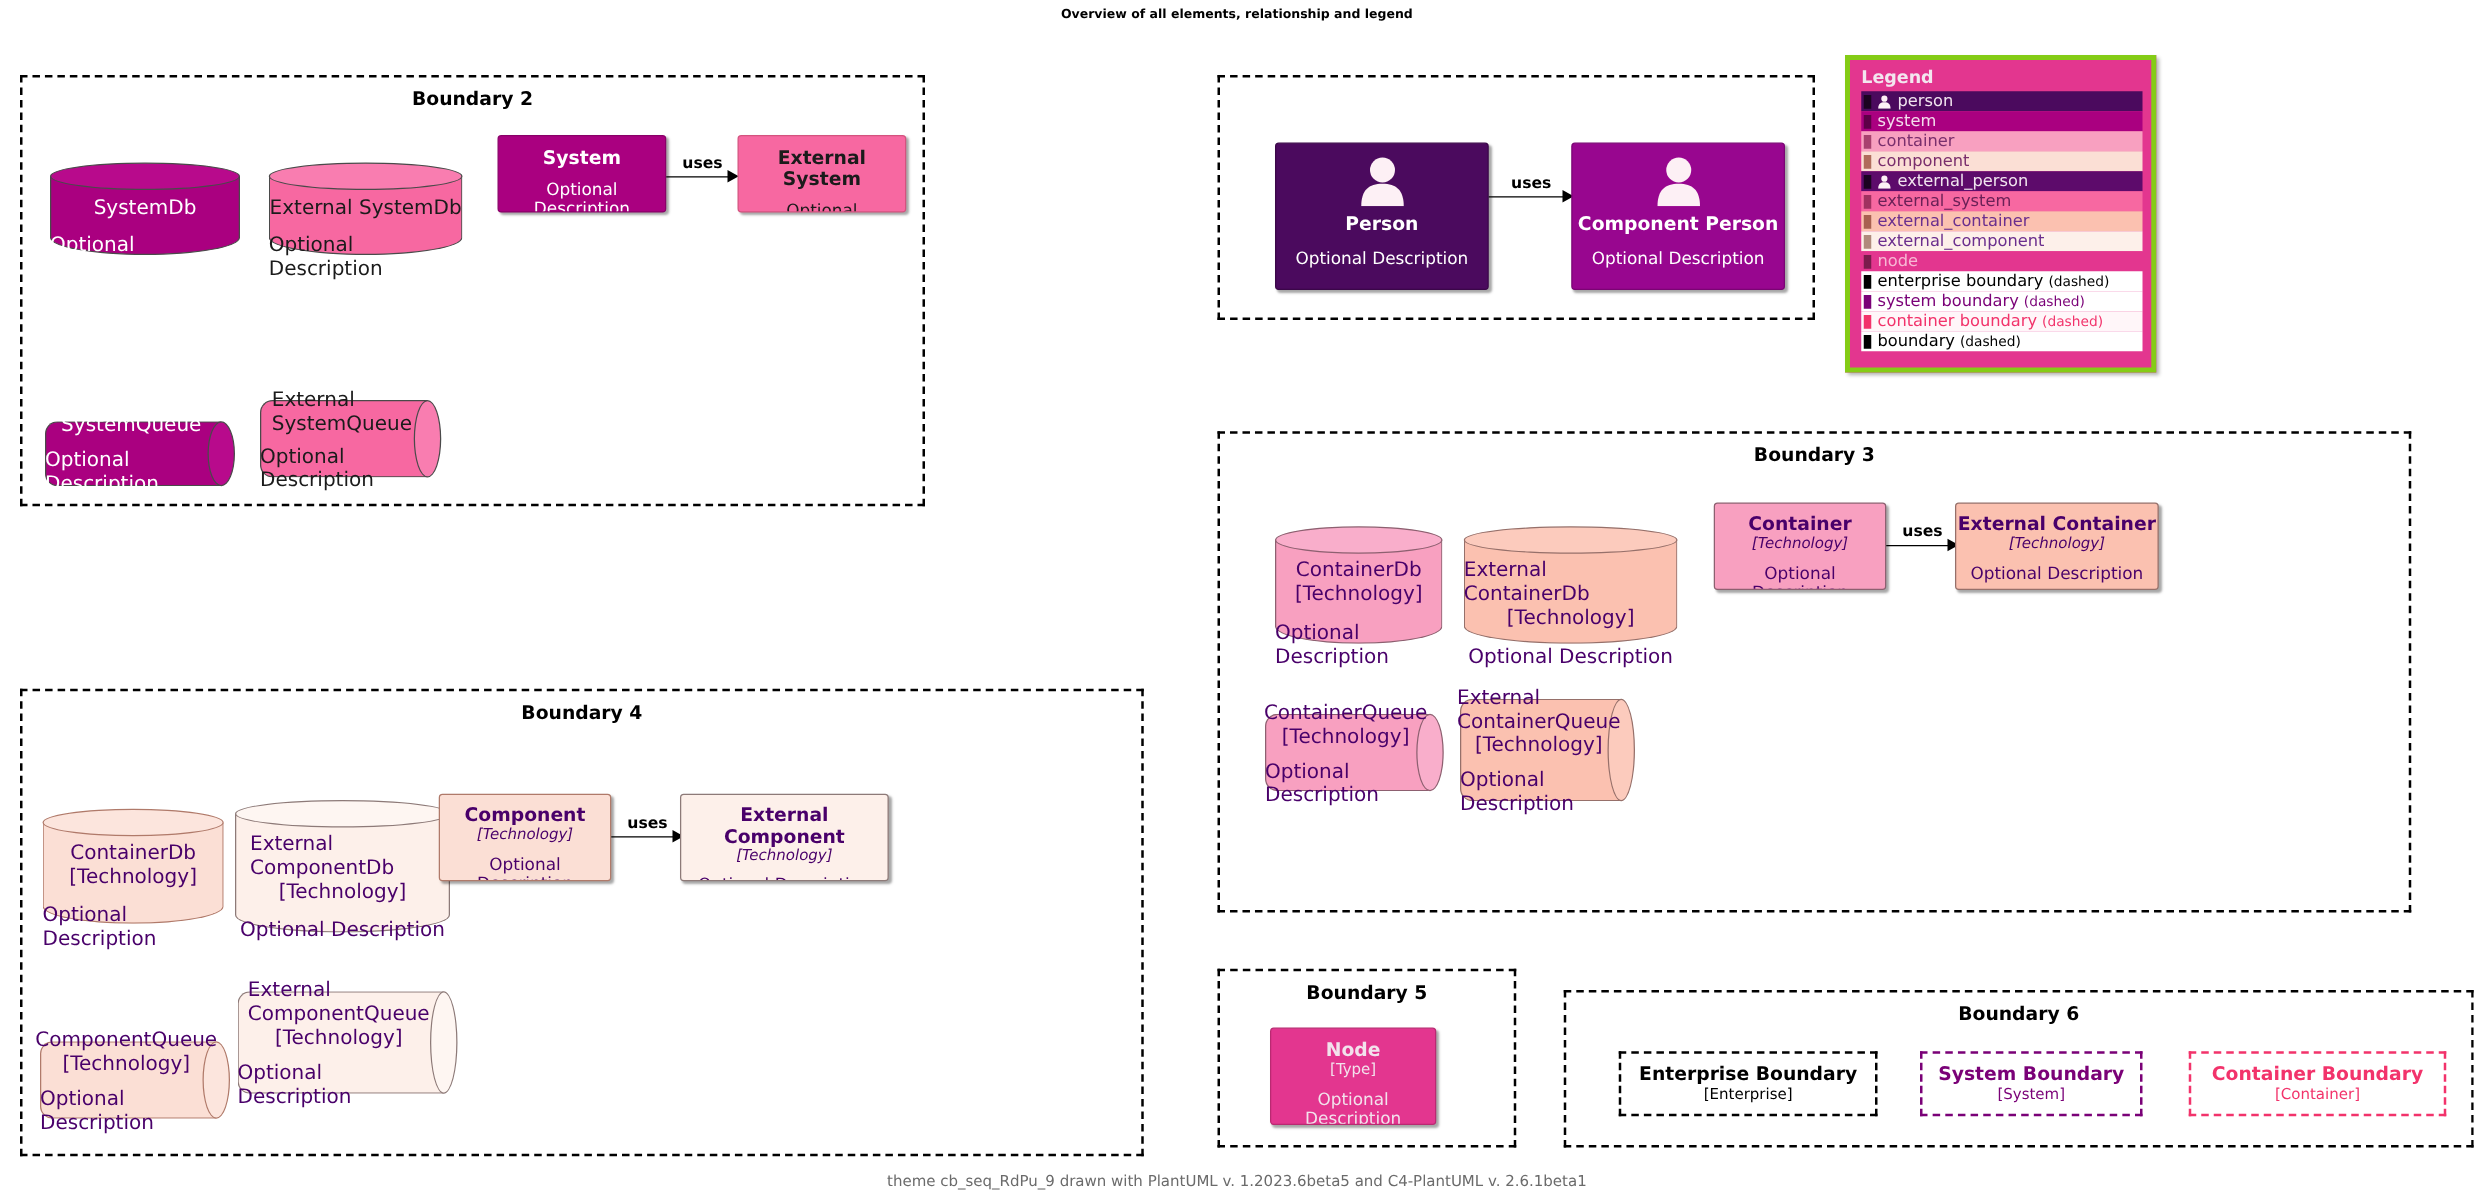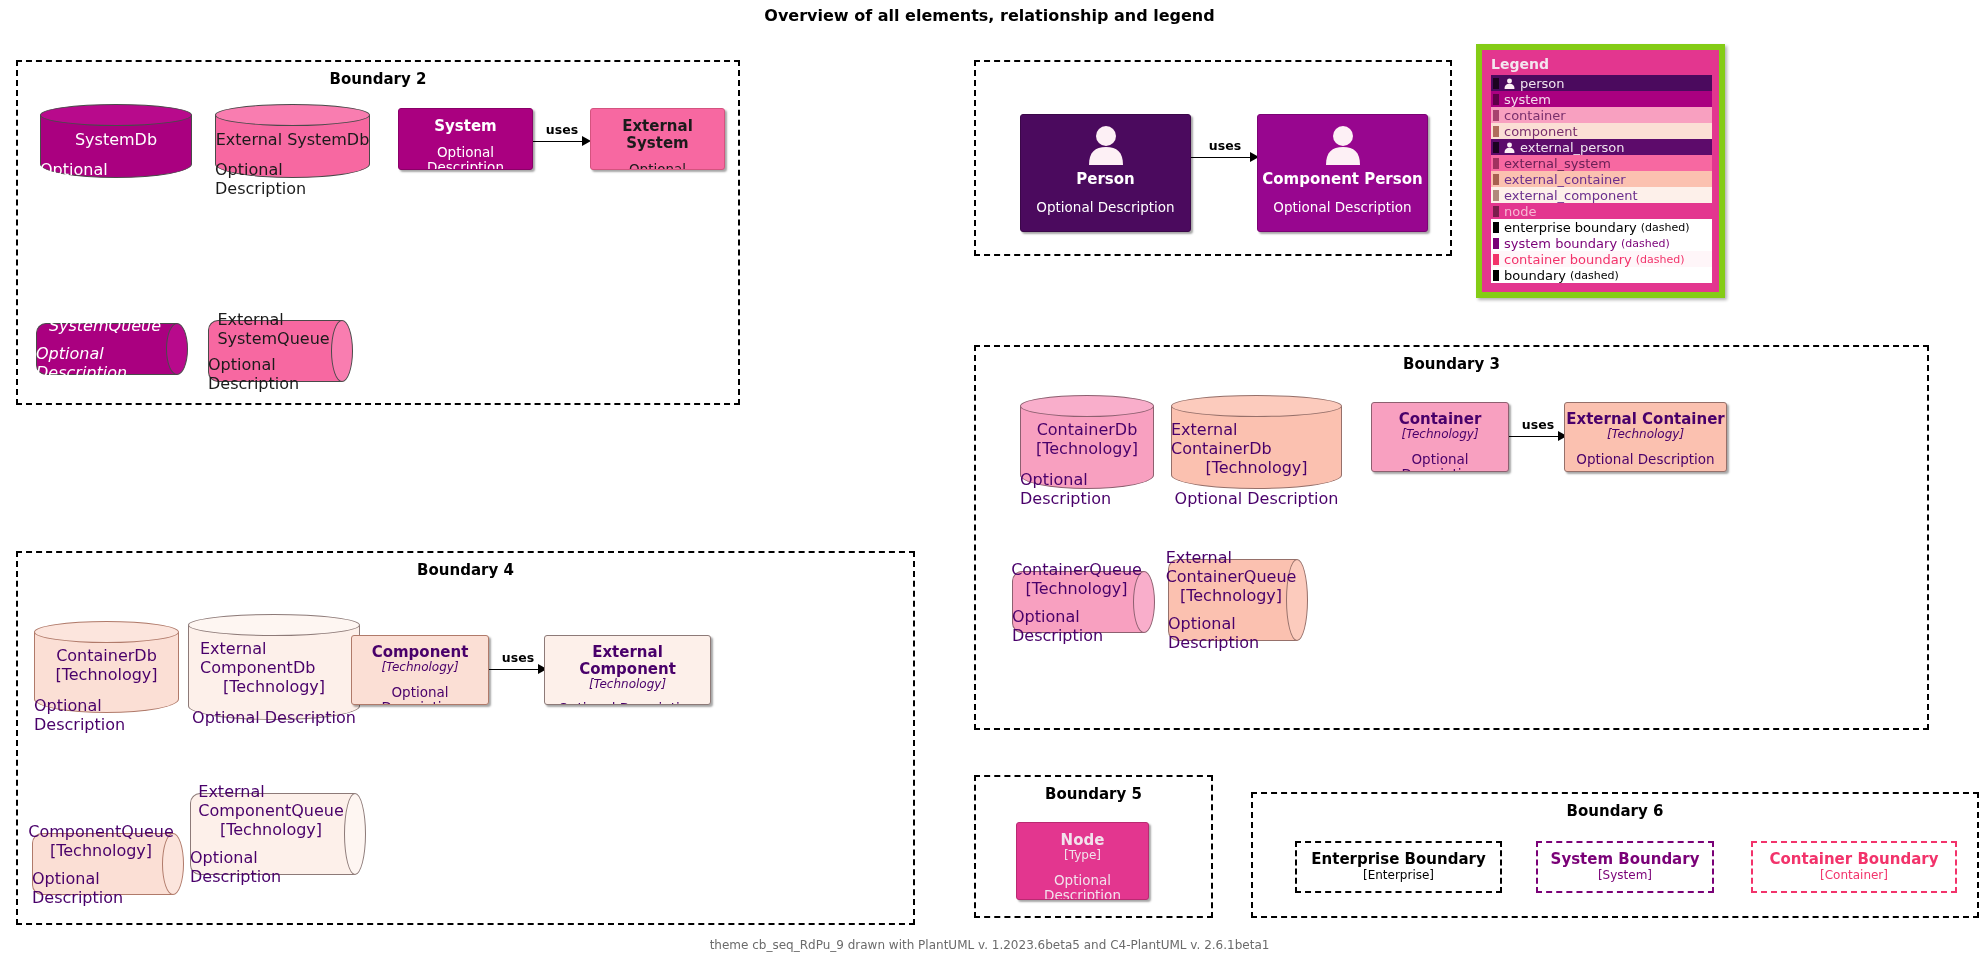--- a/index.html
+++ b/index.html
@@ -13,21 +13,21 @@
     position: relative;
     font-family: "DejaVu Sans", sans-serif;
     overflow: hidden;
   }
   .abs { position: absolute; }
 
   
   #diagram-title {
     top: 6px; left: 0; width: 1979px;
     text-align: center;
-    font-size: 16px;
+    font-size: 10px;
     font-weight: bold;
     color: #000000;
   }
   #diagram-footer {
     top: 938px; left: 0; width: 1979px;
     text-align: center;
     font-size: 12px;
     color: #6b6b6b;
   }
 
@@ -76,20 +76,21 @@
     font-size: 13.5px;
     line-height: 1.15;
     text-align: center;
     width: 100%;
   }
 
   
   .cyl {
     position: absolute;
     box-sizing: border-box;
+    margin-top: 26px;
   }
   .cyl .cyl-body {
     position: absolute;
     left: 0; top: 11px; right: 0; bottom: 0;
     border-left: 1px solid #4a4a4a;
     border-right: 1px solid #4a4a4a;
     border-bottom: 1px solid #4a4a4a;
     border-radius: 0 0 50% 50% / 0 0 14px 14px;
     box-sizing: border-box;
   }
@@ -162,21 +163,21 @@
     font-size: 12.5px;
     font-weight: bold;
     color: #000000;
     top: -2px;
   }
 
   
   #legend {
     position: absolute;
     background: #e3368f;
-    border: 6px solid #84cc16;
+    border: 4px solid #84cc16;
     box-shadow: 2px 2px 3px rgba(0,0,0,0.3);
     box-sizing: border-box;
     padding: 6px 7px 8px 9px;
   }
   #legend .legend-title {
     font-size: 14px;
     font-weight: bold;
     color: #f3e6ef;
     margin-bottom: 3px;
   }
@@ -253,21 +254,21 @@
     <div class="rel-label">uses</div>
     <div class="rel-line" style="width:50px;"></div>
     <div class="rel-head" style="left:49px;"></div>
   </div>
 
   <div class="abs c4box" style="left:572px; top:46px; width:135px; height:62px; background:#f768a1; border:1px solid #d4537f;">
     <div class="nm" style="color:#1b1b1b; margin-top:9px;">External System</div>
     <div class="desc" style="color:#1b1b1b; margin-top:10px;">Optional Description</div>
   </div>
 
-  <div class="queue" style="left:18px; top:261px; width:152px; height:52px;font-style:italic;">
+  <div class="queue" style="left:18px; top:275px; width:152px; height:52px;">
     <div class="q-body" style="background:#aa0080;"></div>
     <div class="q-cap" style="background:#b80a8c;"></div>
     <div class="q-text">
       <div class="nm" style="color:#ffffff;">SystemQueue</div>
       <div class="desc" style="color:#ffffff; margin-top:9px;">Optional Description</div>
     </div>
   </div>
 
   <div class="queue" style="left:190px; top:258px; width:145px; height:62px;">
     <div class="q-body" style="background:#f768a1;"></div>

